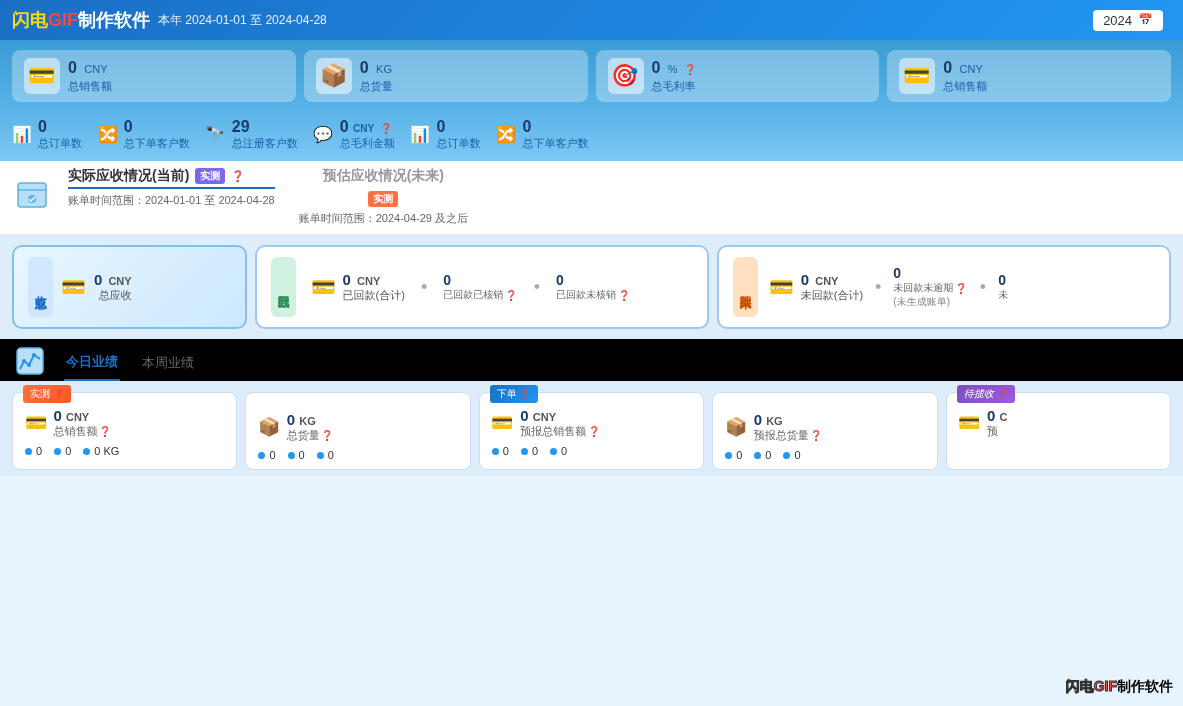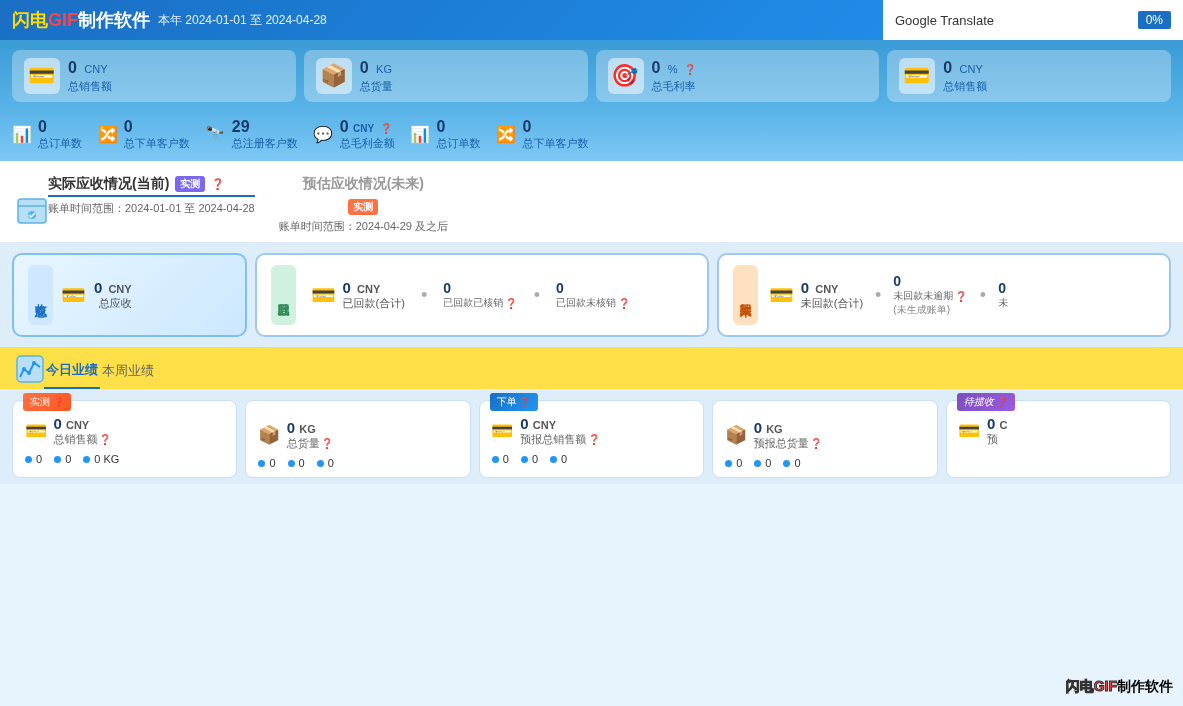--- a/index.html
+++ b/index.html
@@ -132,23 +132,24 @@
     .mini-stat-label { font-size: 11px; color: #1a5fa8; }
     .mini-stat-icon {
       font-size: 16px;
       color: #1a5fa8;
     }
     .mini-row { display: flex; align-items: center; gap: 6px; }
 
     
     .receivables-section {
       background: white;
-      padding: 14px 16px 8px;
-      display: flex;
-      align-items: flex-end;
+      padding: 6px 16px 8px;
+      display: flex;
+      align-items: center;
+      gap: 20px;
       border-bottom: 1px solid #e0eaf5;
     }
     .recv-icon {
       font-size: 28px;
       color: #5ab4e8;
       margin-top: 4px;
     }
     .recv-tabs {
       display: flex;
       gap: 24px;
@@ -229,24 +230,25 @@
     .card-val { font-size: 15px; font-weight: bold; color: #1a3a6b; }
     .card-val span.u { font-size: 11px; color: #555; margin-left: 2px; }
     .card-sublabel { font-size: 11px; color: #555; text-align: right; }
     .card-extra-item { display: flex; flex-direction: column; align-items: flex-start; }
     .card-extra-val { font-size: 14px; font-weight: bold; color: #1a3a6b; }
     .card-extra-label { font-size: 10px; color: #666; display: flex; align-items: center; gap: 2px; }
     .dot-sep { color: #aaa; font-size: 18px; align-self: center; }
 
     
     .perf-section {
-      background: #fde047;
+      background: #000000;
       padding: 8px 16px 0;
       display: flex;
       align-items: center;
+      gap: 20px;
       border-bottom: 1px solid #e0eaf5;
     }
     .perf-icon { font-size: 24px; color: #5ab4e8; }
     .perf-tab {
       padding: 6px 2px 8px;
       font-size: 13px;
       cursor: pointer;
       color: #666;
     }
     .perf-tab.active {
@@ -320,24 +322,20 @@
       <span class="flash">闪电</span><span class="gif">GIF</span><span class="rest">制作软件</span>
     </span>
     <span class="date-range-text">本年 2024-01-01 至 2024-04-28</span>
   </div>
   <div style="display:flex;align-items:center;gap:8px;">
     <div class="year-badge">
       <span>2024</span>
       <span style="font-size:12px;">📅</span>
     </div>
   </div>
-  <div class="google-translate-bar">
-    <span class="google-translate-text">Google Translate</span>
-    <span class="translate-pct">0%</span>
-  </div>
 </div>
 
 <div class="stats-section">
   <div class="stats-grid">
     <div class="stat-card large">
       <div class="stat-icon">💳</div>
       <div class="stat-info">
         <div class="stat-value">
           <span>0</span>
           <span class="unit">CNY</span>

